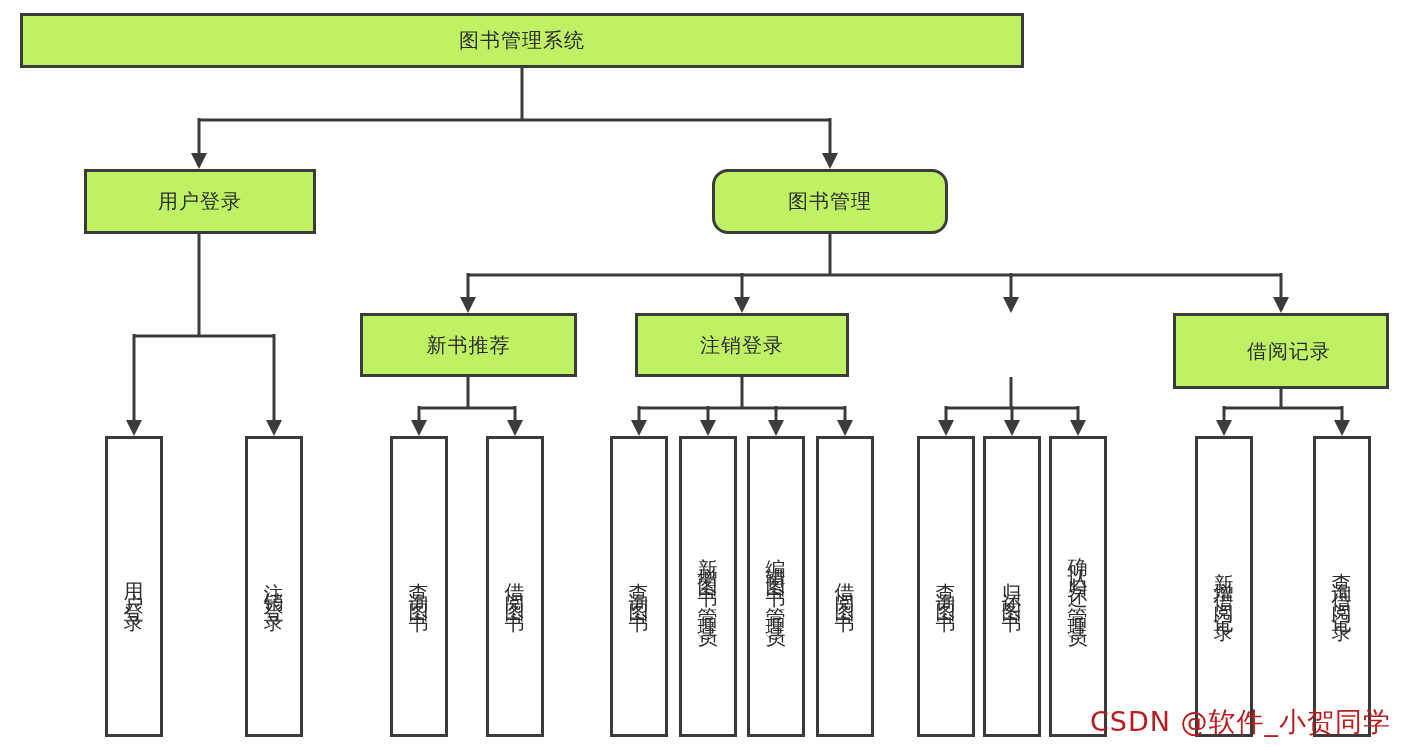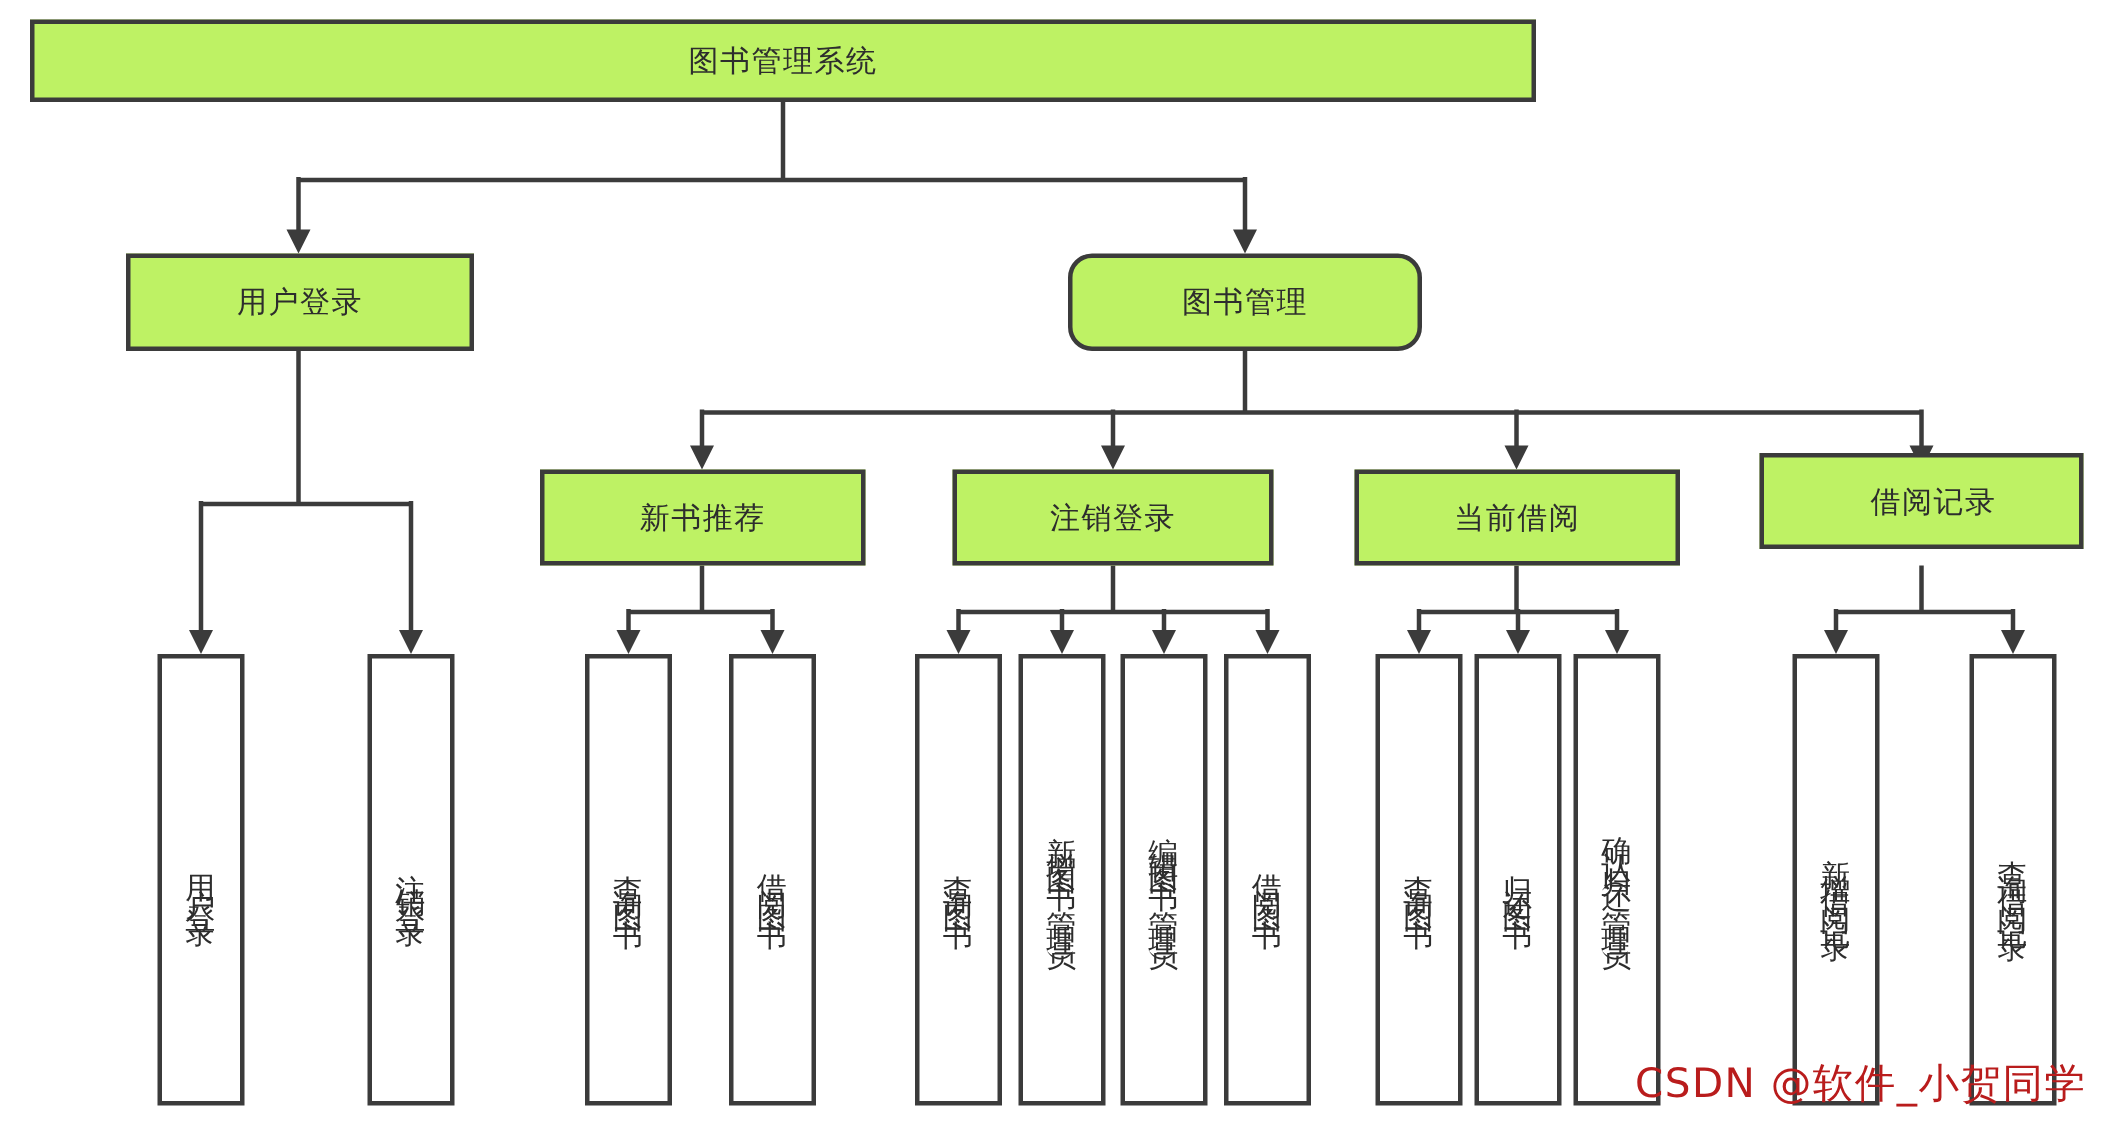--- a/index.html
+++ b/index.html
@@ -139,22 +139,21 @@
     </g>
   </svg>
 
   <div class="node" style="left:20px; top:13px; width:1004px; height:55px;">图书管理系统</div>
 
   <div class="node" style="left:84px; top:169px; width:232px; height:65px;">用户登录</div>
   <div class="node" style="left:712px; top:169px; width:236px; height:65px;border-radius:16px;">图书管理</div>
 
   <div class="node" style="left:360px; top:313px; width:217px; height:64px;text-align:right;">新书推荐</div>
   <div class="node" style="left:635px; top:313px; width:214px; height:64px;">注销登录</div>
-  <div class="node" style="left:903px; top:313px; width:217px; height:64px;">当前借阅</div>
-  <div class="node" style="left:1173px; top:302px; width:216px; height:64px;padding-left:16px;">借阅记录</div>
+  <div class="node" style="left:1173px; top:313px; width:216px; height:76px;padding-left:16px;">借阅记录</div>
 
   <div class="leaf" style="left:105px;">
     <span class="vtext">用户登录</span>
   </div>
   <div class="leaf" style="left:245px;">
     <span class="vtext">注销登录</span>
   </div>
 
   <div class="leaf" style="left:390px;">
     <span class="vtext">查询图书</span>

